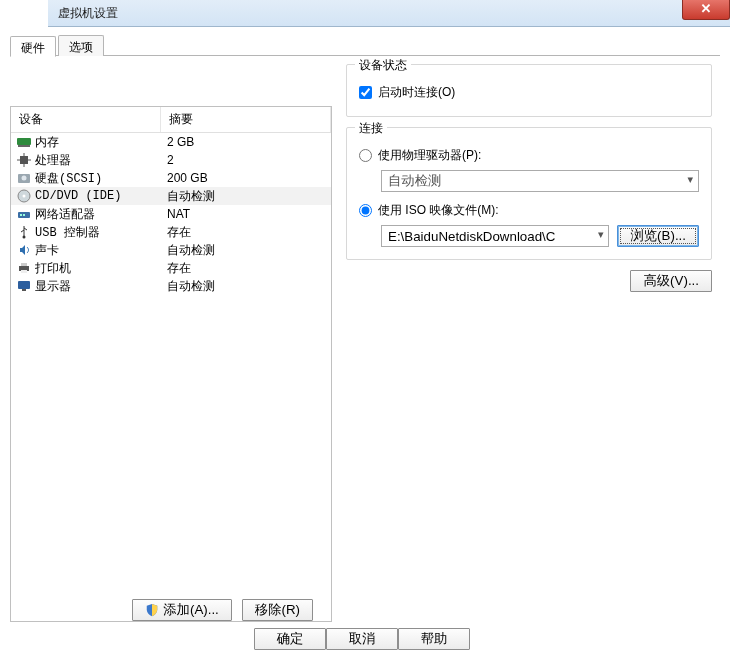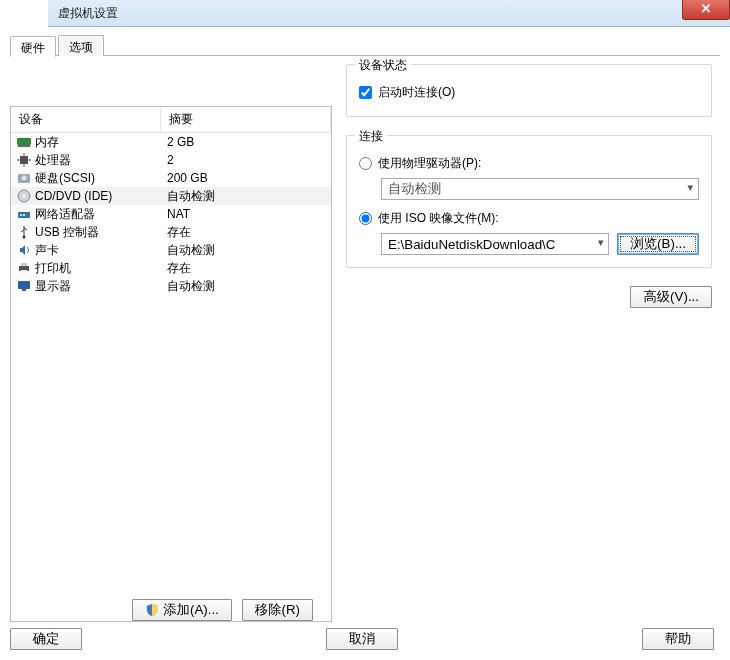--- a/index.html
+++ b/index.html
@@ -95,21 +95,21 @@
     align-items: center;
     height: 18px;
     padding: 0 4px;
   }
   .devrow.selected { background: #f2f2f2; }
   .devrow .iconcell {
     width: 18px; height:16px;
     display:flex; align-items:center; justify-content:center;
     margin-right: 2px;
   }
-  .devrow .namecell { width: 126px; }
+  .devrow .namecell { width: 126px; font-family: Liberation Mono, monospace; }
   .devrow .sumcell2 { flex: 1; padding-left: 6px; }
   .leftbtns {
     height: 36px;
     display: flex;
     justify-content: flex-end;
     align-items: flex-end;
     gap: 10px;
     padding-right: 18px;
   }
   .btn {
@@ -128,21 +128,21 @@
     border: 1px solid #4a90d9;
     box-shadow: inset 0 0 0 1px #7eb6e8;
     outline: 1px dotted #555;
     outline-offset: -4px;
   }
   .right {
     flex: 1;
     padding: 2px 8px 0 14px;
     display: flex;
     flex-direction: column;
-    gap: 18px;
+    gap: 10px;
   }
   .groupbox {
     border: 1px solid #d8d8d8;
     border-radius: 2px;
     position: relative;
     padding: 16px 12px 12px 12px;
   }
   .groupbox .legend {
     position: absolute;
     top: -8px; left: 8px;
@@ -163,21 +163,21 @@
   .combo-wrap { position: relative; flex:1; }
   .combo-wrap::after {
     content: "▾";
     position: absolute; right: 6px; top: 3px;
     font-size: 11px; color: #555;
     pointer-events: none;
   }
   .radio, .check { width:13px; height:13px; }
   .adv-row { display:flex; justify-content:flex-end; }
   .footer {
-    display:flex; justify-content:space-between; gap:17px;
+    display:flex; justify-content:center; gap:0;
     padding: 6px 6px 0 0;
   }
   .footer .btn { width: 72px; justify-content:center; }
   input[type=checkbox], input[type=radio] { margin:0; }
   .shield {
     width:14px;height:14px;display:inline-block;
   }
 </style>
 </head>
 <body>

